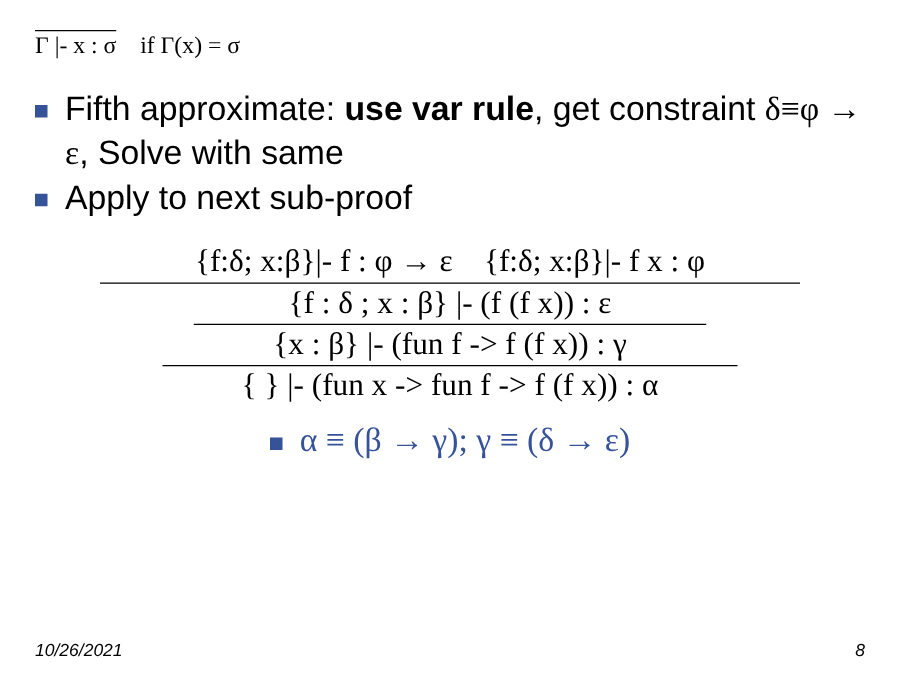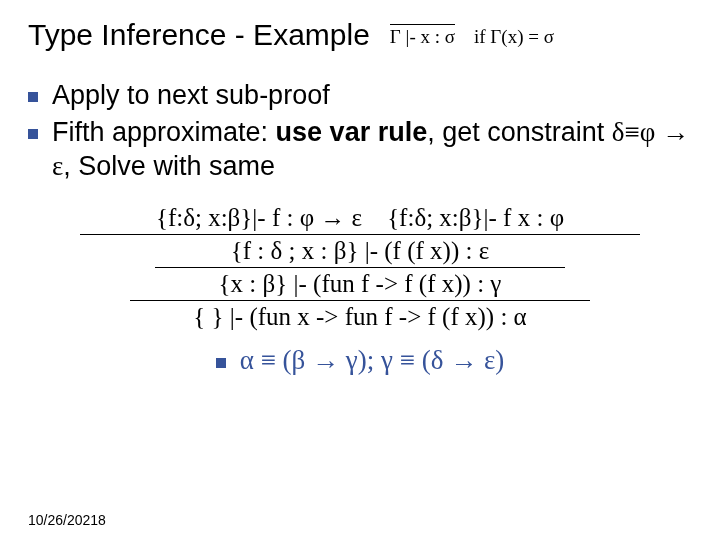--- a/index.html
+++ b/index.html
@@ -98,48 +98,48 @@
     margin-top: 13px;
     margin-right: 14px;
     flex-shrink: 0;
   }
   .footer {
     position: absolute;
     bottom: 12px;
     left: 28px;
     right: 28px;
     display: flex;
-    justify-content: flex-start;
+    justify-content: space-between;
     font-size: 14px;
     font-family: Arial, Helvetica, sans-serif;
     color: #000;
+    font-style: italic;
   }
 </style>
 </head>
 <body>
 
 <div class="slide">
 
   <div class="title-row">
-    <h1 class="title">Type Inference - Example</h1>
     <div class="title-formula">
       <span class="over">Γ |- x : σ</span>
       &nbsp;&nbsp;
       <span>if Γ(x) = σ</span>
     </div>
   </div>
 
   <div class="body">
     <div class="bullet">
       <span class="sq"></span>
-      <span class="txt">Apply to next sub-proof</span>
+      <span class="txt">Fifth approximate: <span class="bold">use var rule</span>, get constraint <span class="serif">δ≡φ → ε</span>, Solve with same</span>
     </div>
     <div class="bullet">
       <span class="sq"></span>
-      <span class="txt">Fifth approximate: <span class="bold">use var rule</span>, get constraint <span class="serif">δ≡φ → ε</span>, Solve with same</span>
+      <span class="txt">Apply to next sub-proof</span>
     </div>
   </div>
 
   <div class="proof">
     <div class="proof-row">
       <span class="rule r1">
         <span>{f:δ; x:β}|- f : φ → ε</span>
         &nbsp;&nbsp;
         <span>{f:δ; x:β}|- f x : φ</span>
       </span>

